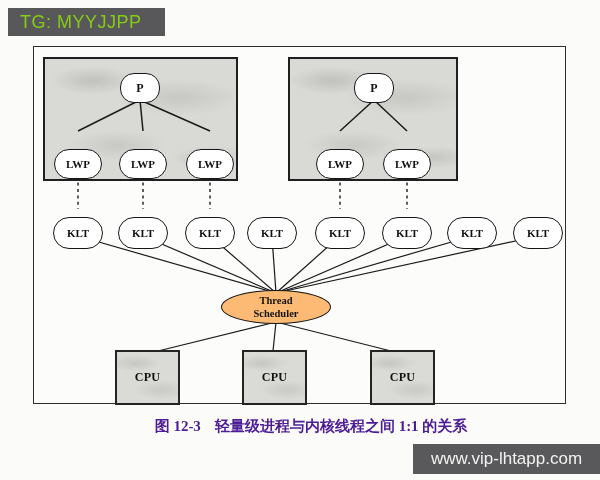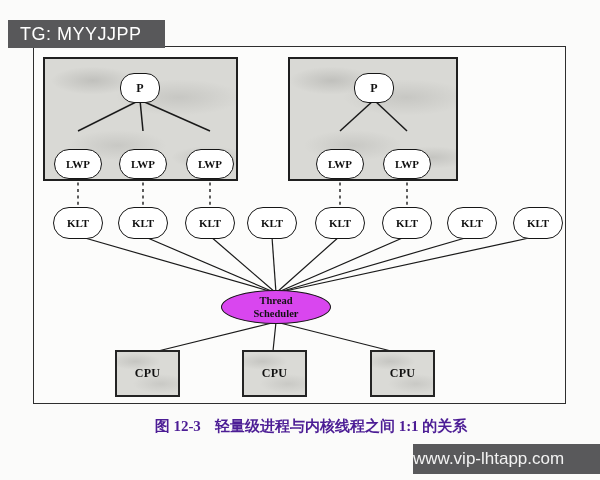--- a/index.html
+++ b/index.html
@@ -10,28 +10,27 @@
     position:relative;
     overflow:hidden;
   }
   #page{position:absolute;left:0;top:0;width:600px;height:480px;}
 
   
   .tag{
     position:absolute;left:8px;top:8px;
     height:28px;min-width:131px;
     background:#58585a;
-    color:#ffffff;
+    color:#84cc16;
     font-family:"Liberation Sans", sans-serif;
     font-size:18px;
     line-height:28px;
     padding:0 14px 0 12px;
     letter-spacing:0.5px;
     z-index:6;
-    margin-top:12px;
   }
 
   
   .frame{
     position:absolute;left:33px;top:46px;
     width:531px;height:356px;
     border:1.5px solid #2e2e2e;
     background:#fcfcfb;
     z-index:0;
   }
@@ -62,30 +61,30 @@
     display:flex;align-items:center;justify-content:center;
     font-weight:bold;
     font-size:11px;
     color:#111;
     z-index:3;
     box-sizing:border-box;
   }
   .stadium{border-radius:16px;}
   .p-node{width:40px;height:30px;top:73px;border-radius:14px;font-size:12px;}
   .lwp-node{width:48px;height:30px;top:129px;margin-top:20px;}
-  .klt-node{width:50px;height:32px;top:207px;}
+  .klt-node{width:50px;height:32px;top:217px;}
   .sched{
     left:221px;top:290px;width:110px;height:34px;
     border-radius:50%;
-    background:#d946ef;
+    background:#fdba74;
     flex-direction:column;
     font-size:10.5px;line-height:1.25;
   }
   .cpu-box{
-    top:350px;width:65px;height:47px;
+    top:350px;width:65px;height:55px;
     border:2px solid #242424;
     border-radius:0;
     background-color:#dadad6;
     background-image:
       radial-gradient(36px 12px at 30% 22%, rgba(105,105,102,0.18), transparent 70%),
       radial-gradient(40px 14px at 72% 74%, rgba(105,105,102,0.15), transparent 70%);
     font-size:12px;
     letter-spacing:0.3px;
   }
 
@@ -104,20 +103,21 @@
 
   
   .watermark{
     position:absolute;left:413px;top:444px;
     width:187px;height:30px;
     background:#59595b;
     color:#f2f2f2;
     font-family:"Liberation Sans", sans-serif;
     font-size:17px;
     line-height:30px;
+    text-align:center;
     z-index:6;
   }
 </style>
 </head>
 <body>
 
 <div id="page">
 
   <div class="tag">TG: MYYJJPP</div>
 

